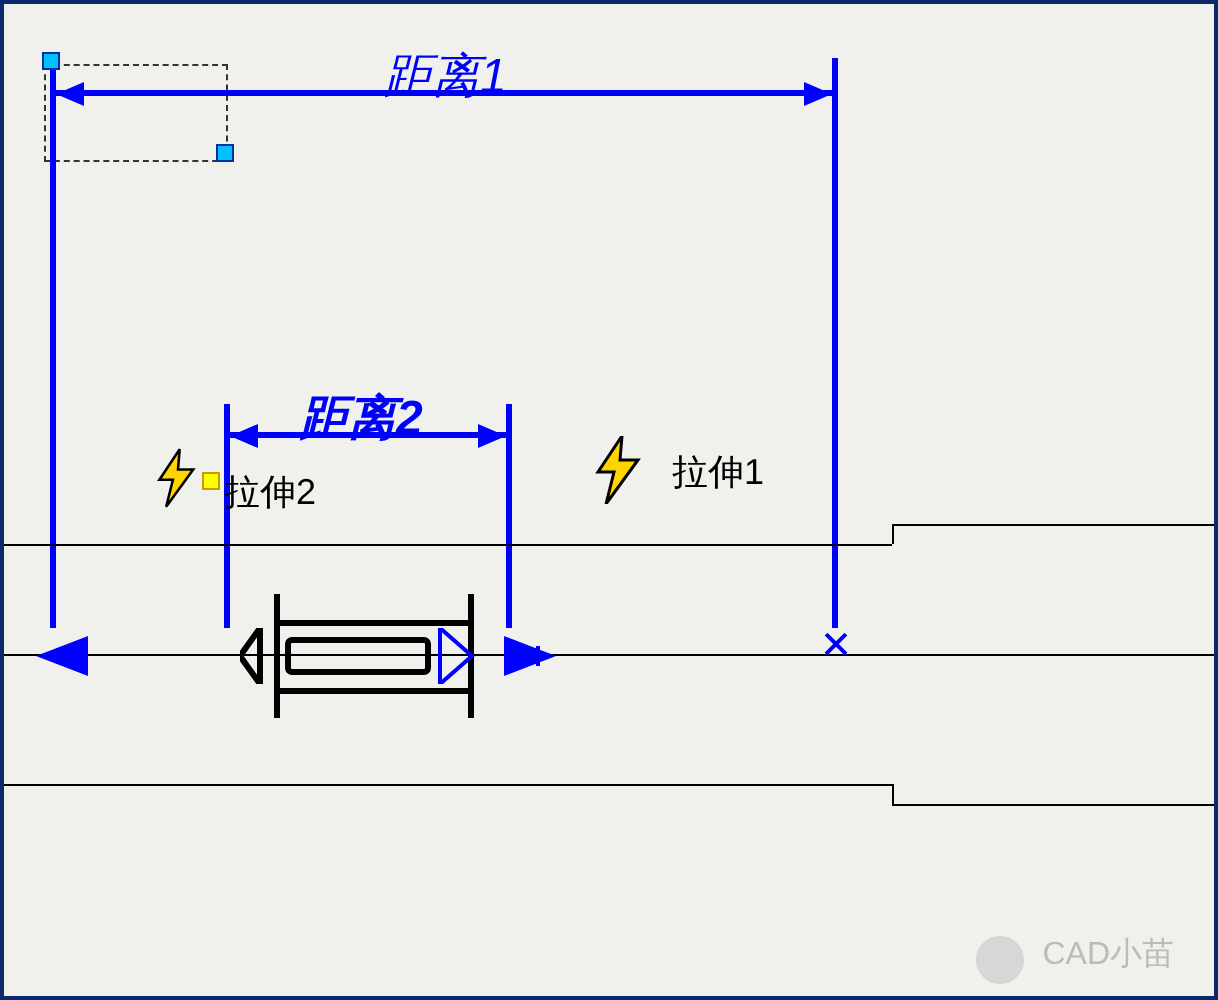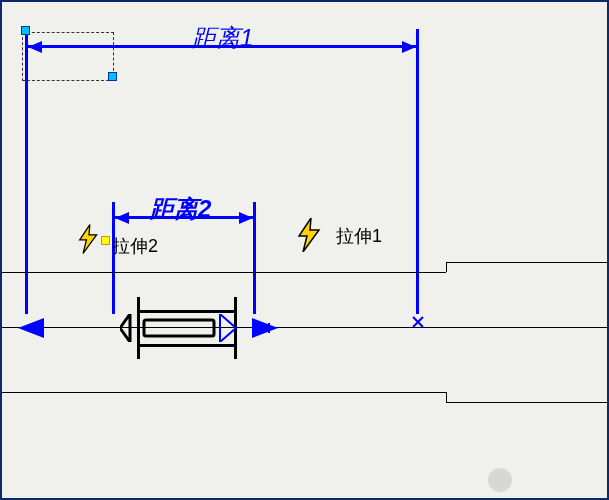--- a/index.html
+++ b/index.html
@@ -80,13 +80,14 @@
   <div class="thickline" style="left:135px; top:295px; width:3px; height:62px;"></div>
   <div class="thickline" style="left:232px; top:295px; width:3px; height:62px;"></div>
 
   <svg style="position:absolute; left:118px; top:312px;" width="122" height="28" viewBox="0 0 122 28">
     <path d="M10 0 L0 14 L10 28 Z" fill="none" stroke="#000" stroke-width="3"></path>
     <rect x="24" y="6" width="70" height="16" fill="none" stroke="#000" stroke-width="3" rx="2"></rect>
     <path d="M100 0 L116 14 L100 28 Z" fill="none" stroke="#0000ff" stroke-width="2"></path>
   </svg>
 
   <div class="we-icon"></div>
+  <div class="watermark">CAD小苗</div>
 </div>
 
 </body></html>

